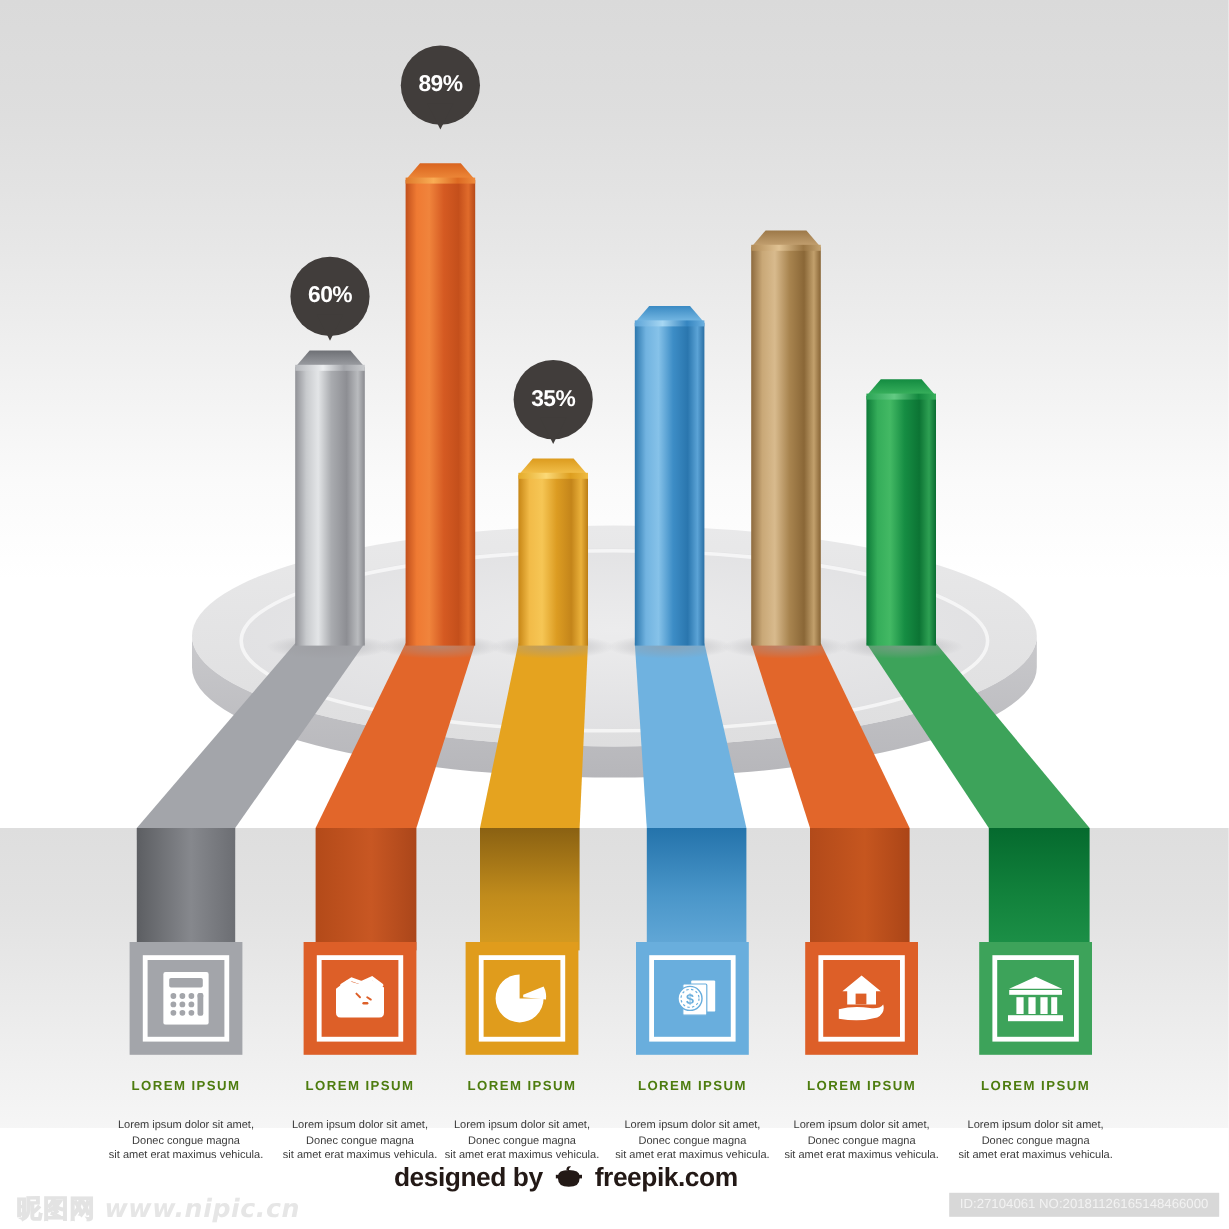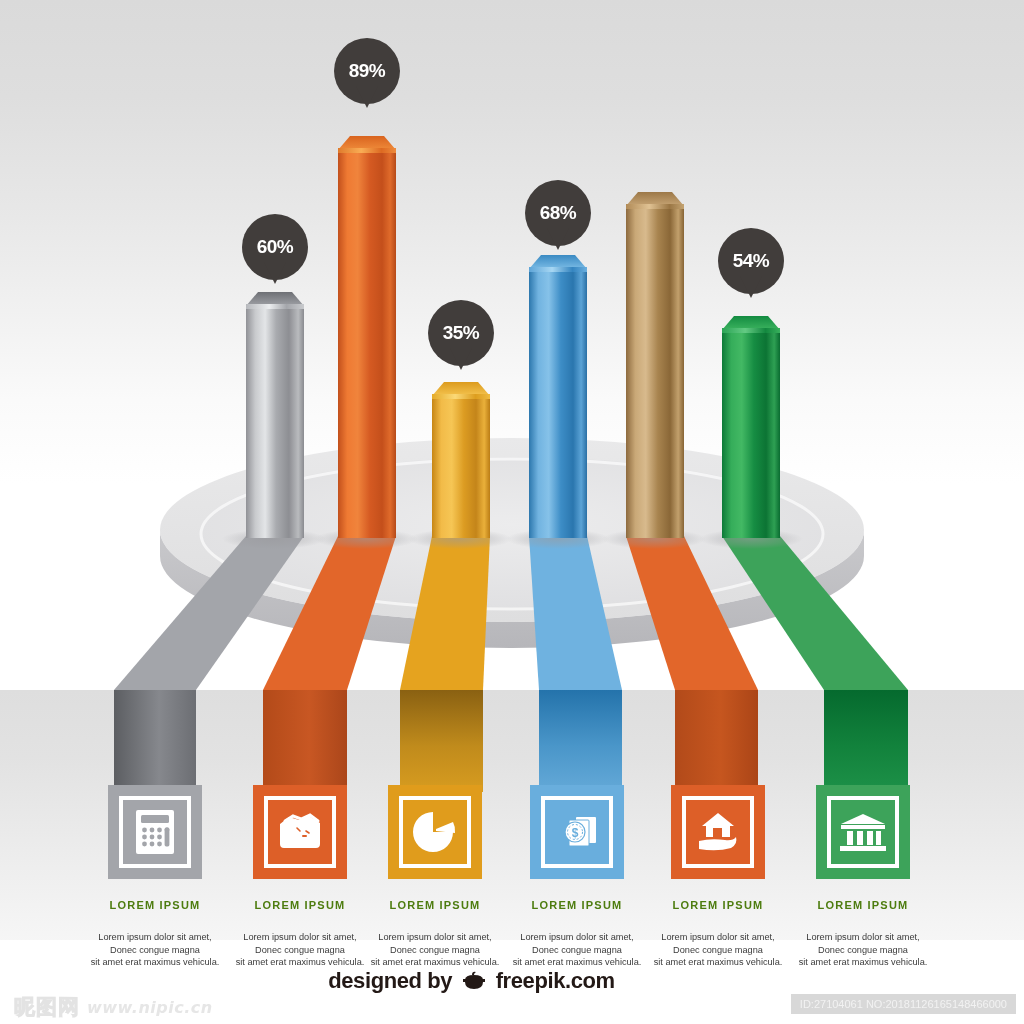--- a/index.html
+++ b/index.html
@@ -72,21 +72,21 @@
   }
   .credit .mark{display:inline-block;vertical-align:-3px;margin:0 5px;}
   .wm-left{
     position:absolute;left:14px;top:993px;display:flex;align-items:center;gap:7px;
   }
   .wm-left .cjk{
     color:transparent;font-size:21px;font-weight:bold;letter-spacing:1px;
     -webkit-text-stroke:1px #e3e3e3;font-family:"DejaVu Sans",sans-serif;
   }
   .wm-left .url{
-    color:#e6e6e6;font-size:16px;font-style:italic;font-weight:bold;
+    color:#e6e6e6;font-size:21px;font-style:italic;font-weight:bold;
     font-family:"DejaVu Sans",sans-serif;letter-spacing:.5px;
   }
   .wm-right{
     position:absolute;right:8px;top:994px;background:#d8d8d8;color:#f2f2f2;
     font-size:11px;padding:4px 9px;font-family:"Liberation Sans",sans-serif;
     white-space:nowrap;
   }
 </style>
 </head>
 <body>
@@ -372,26 +372,20 @@
   </svg>
 
   <div class="pin" style="left:242px;top:214px;">
     <span>60%</span>
   </div>
   <div class="pin" style="left:334px;top:38px;">
     <span>89%</span>
   </div>
   <div class="pin" style="left:428px;top:300px;">
     <span>35%</span>
-  </div>
-  <div class="pin" style="left:525px;top:180px;">
-    <span>68%</span>
-  </div>
-  <div class="pin" style="left:718px;top:228px;">
-    <span>54%</span>
   </div>
 
   <div class="iconbox" style="left:108px;top:785px;">
     <div class="inner">
       <svg width="38" height="44" viewBox="0 0 38 44">
         <rect x="0" y="0" width="38" height="44" rx="2" fill="#ffffff"></rect>
         <rect x="5" y="5" width="28" height="8" rx="1.5" fill="#a3a5aa"></rect>
         <g fill="#a3a5aa">
           <circle cx="8.5" cy="20" r="2.4"></circle>
             <circle cx="16" cy="20" r="2.4"></circle>

